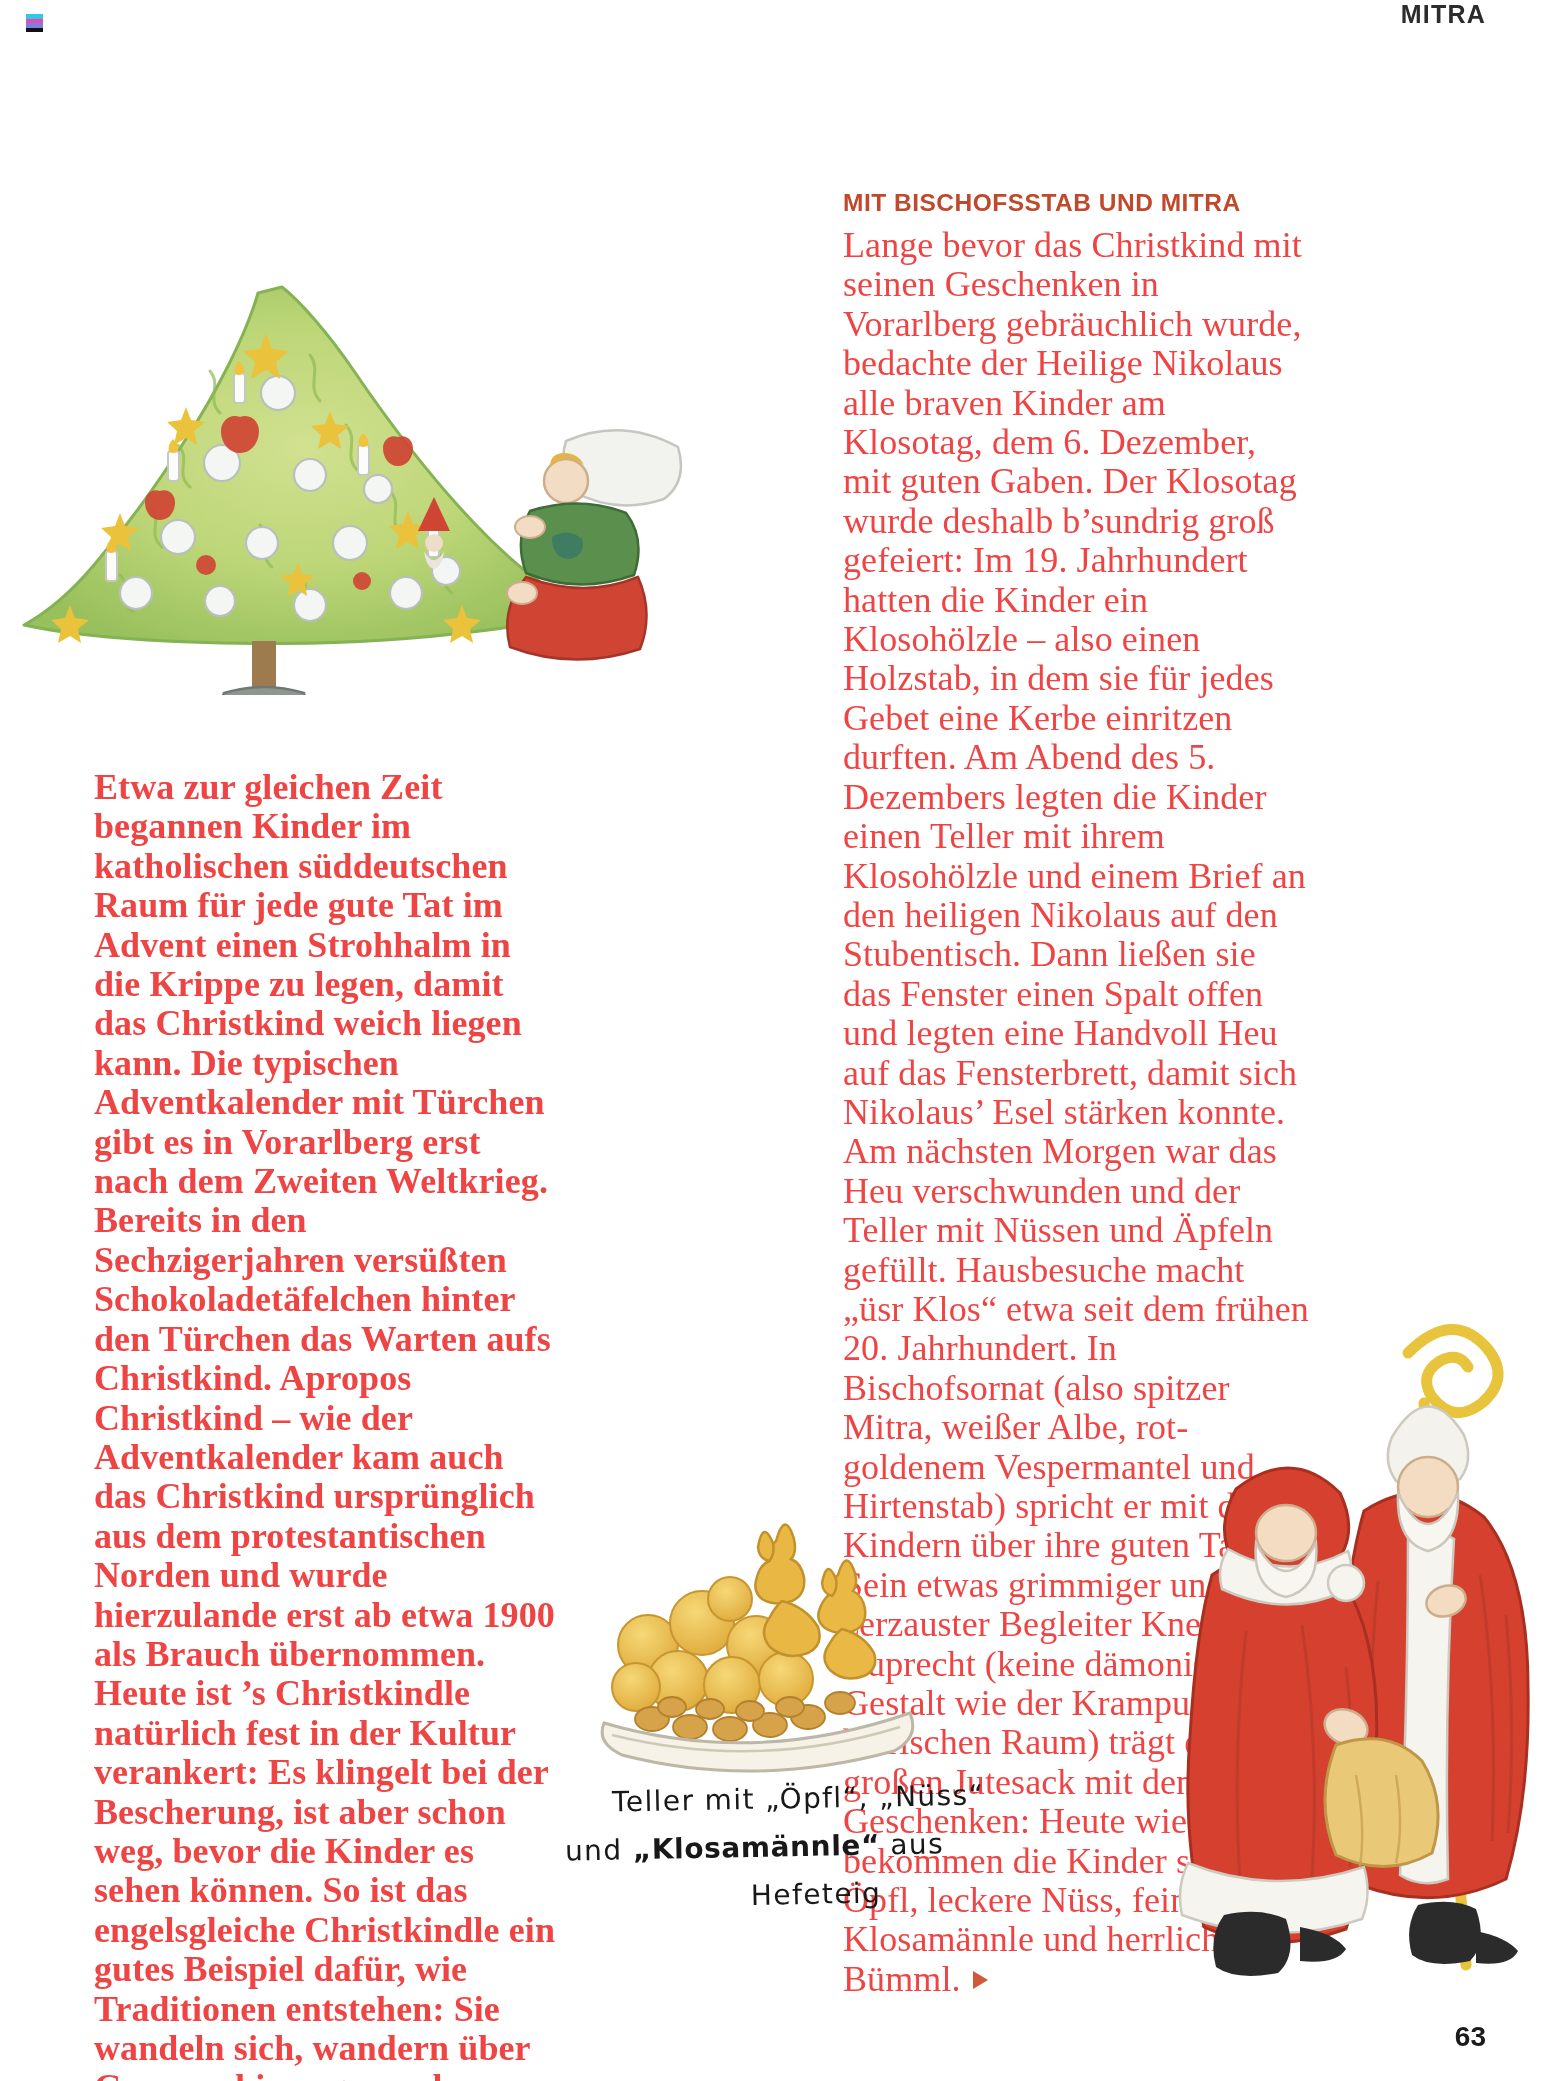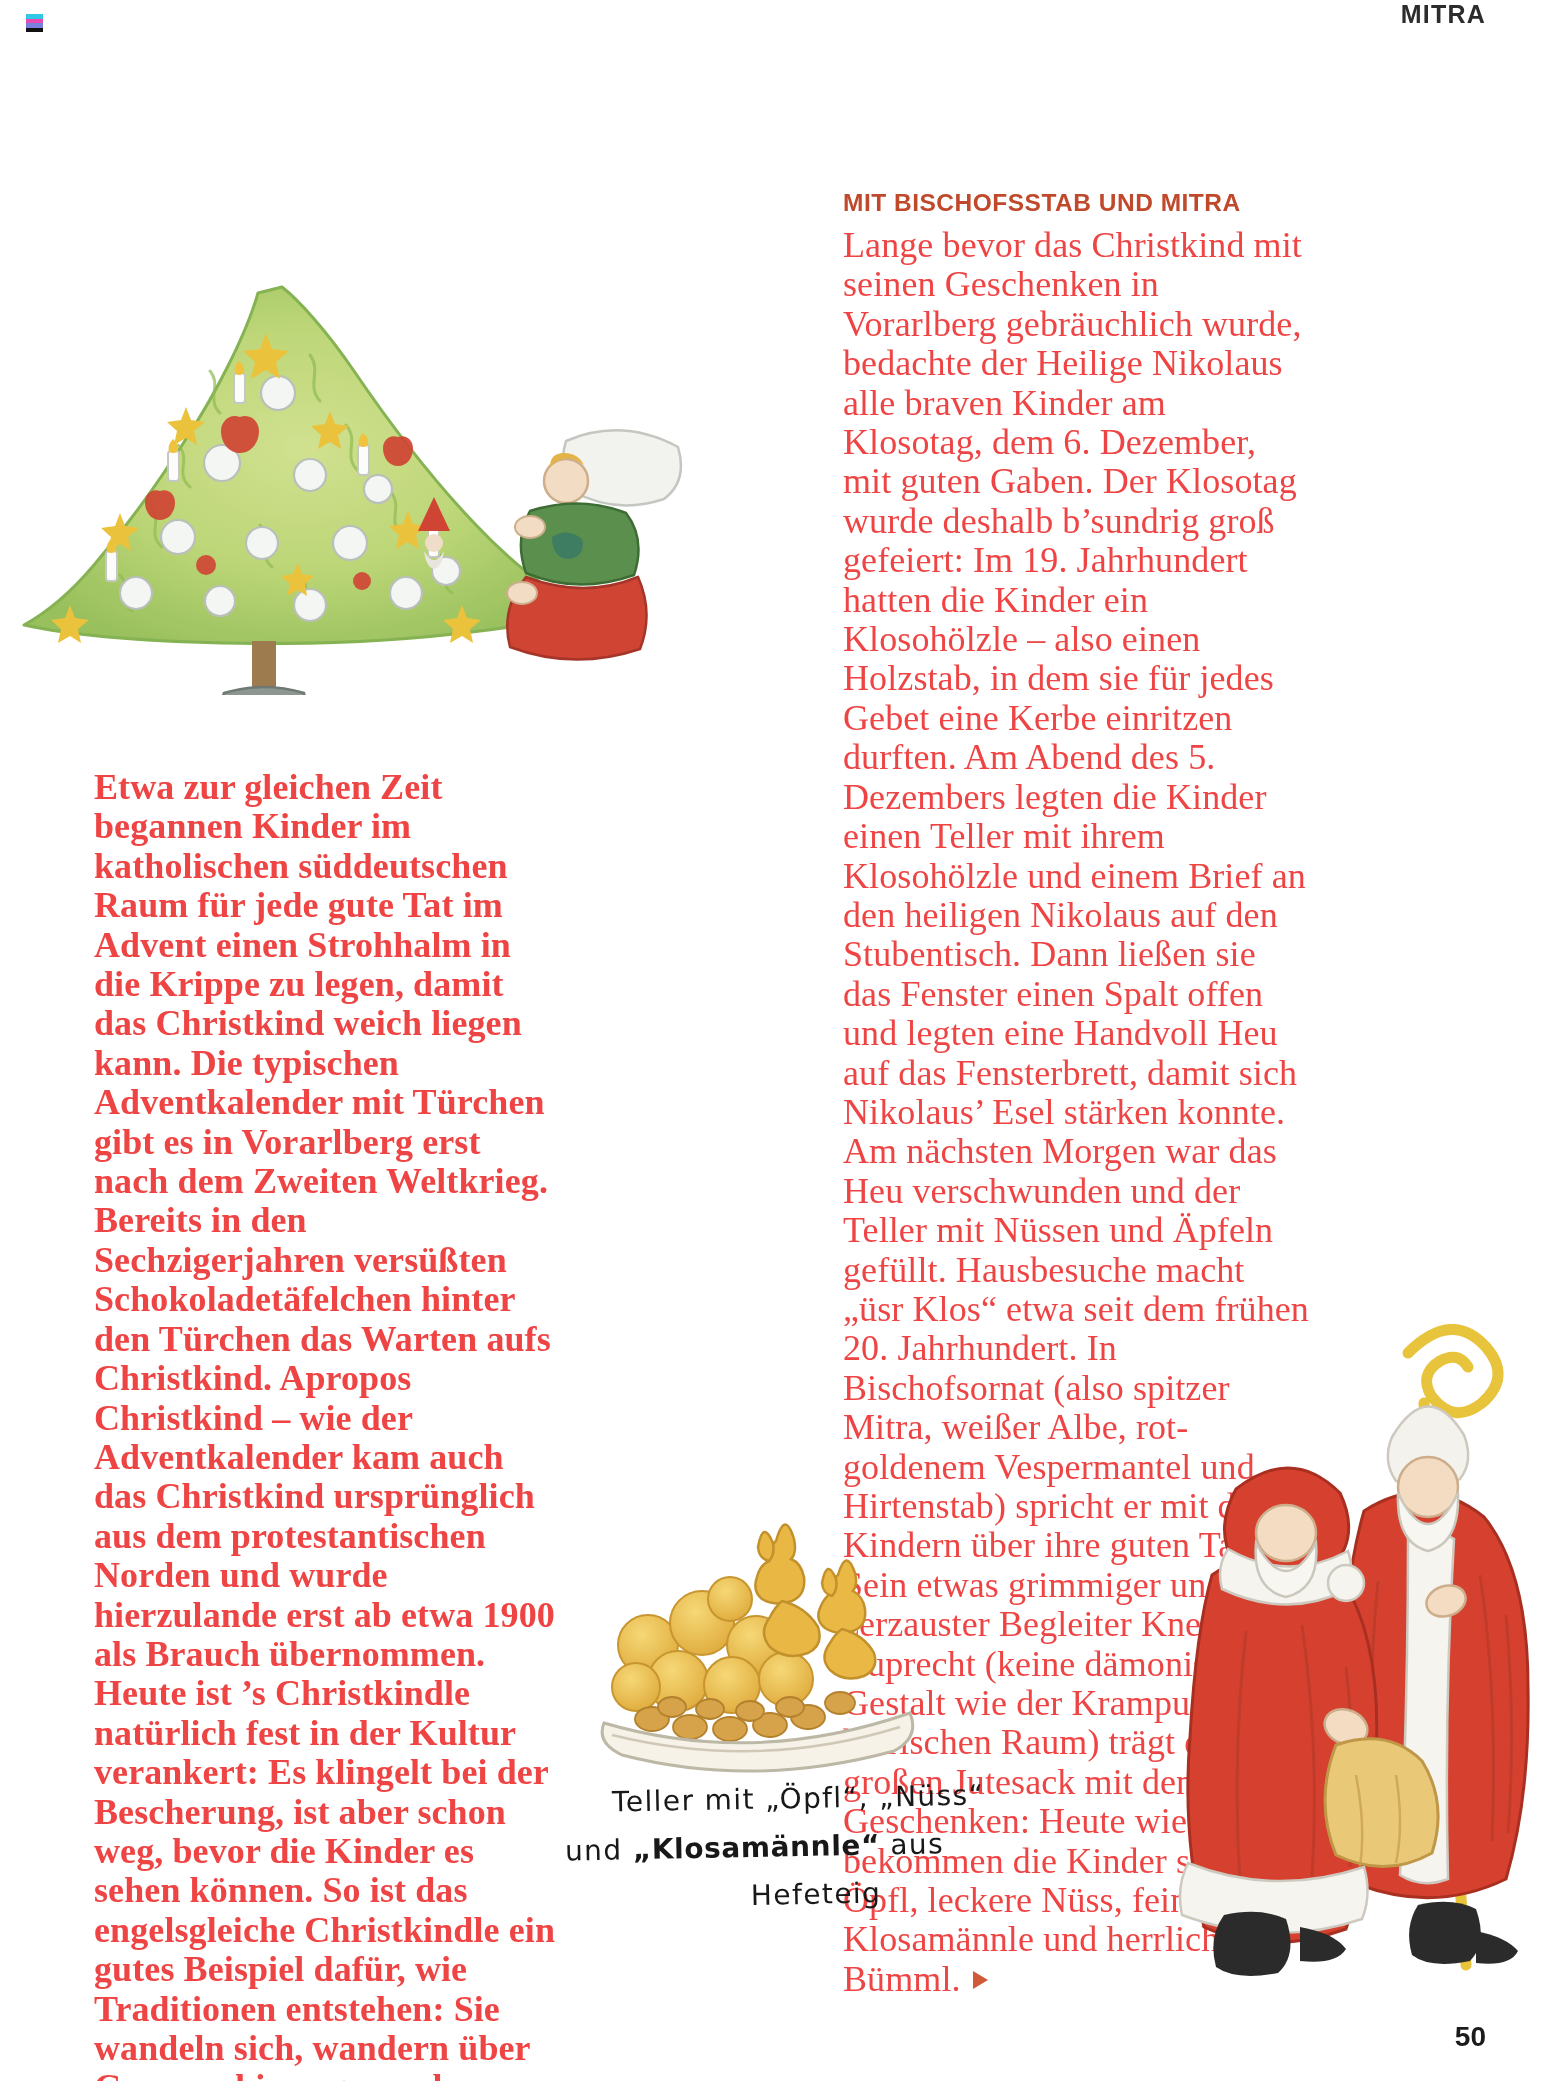--- a/index.html
+++ b/index.html
@@ -360,13 +360,13 @@
         <path d="M206 500 q10 52 4 92"></path>
         <path d="M246 500 q8 50 0 88"></path>
       </g>
 
       <path d="M74 640 q36 -8 62 4 q12 36 -8 54 q-42 8 -62 -6 q-8 -30 8 -52 Z" fill="#2b2b2b"></path>
       <path d="M150 652 q34 6 46 22 q-10 16 -46 12 Z" fill="#2b2b2b"></path>
     </g>
   </svg>
 </div>
 
-<div class="folio">50</div>
+<div class="folio">63</div>
 
 </body></html>

